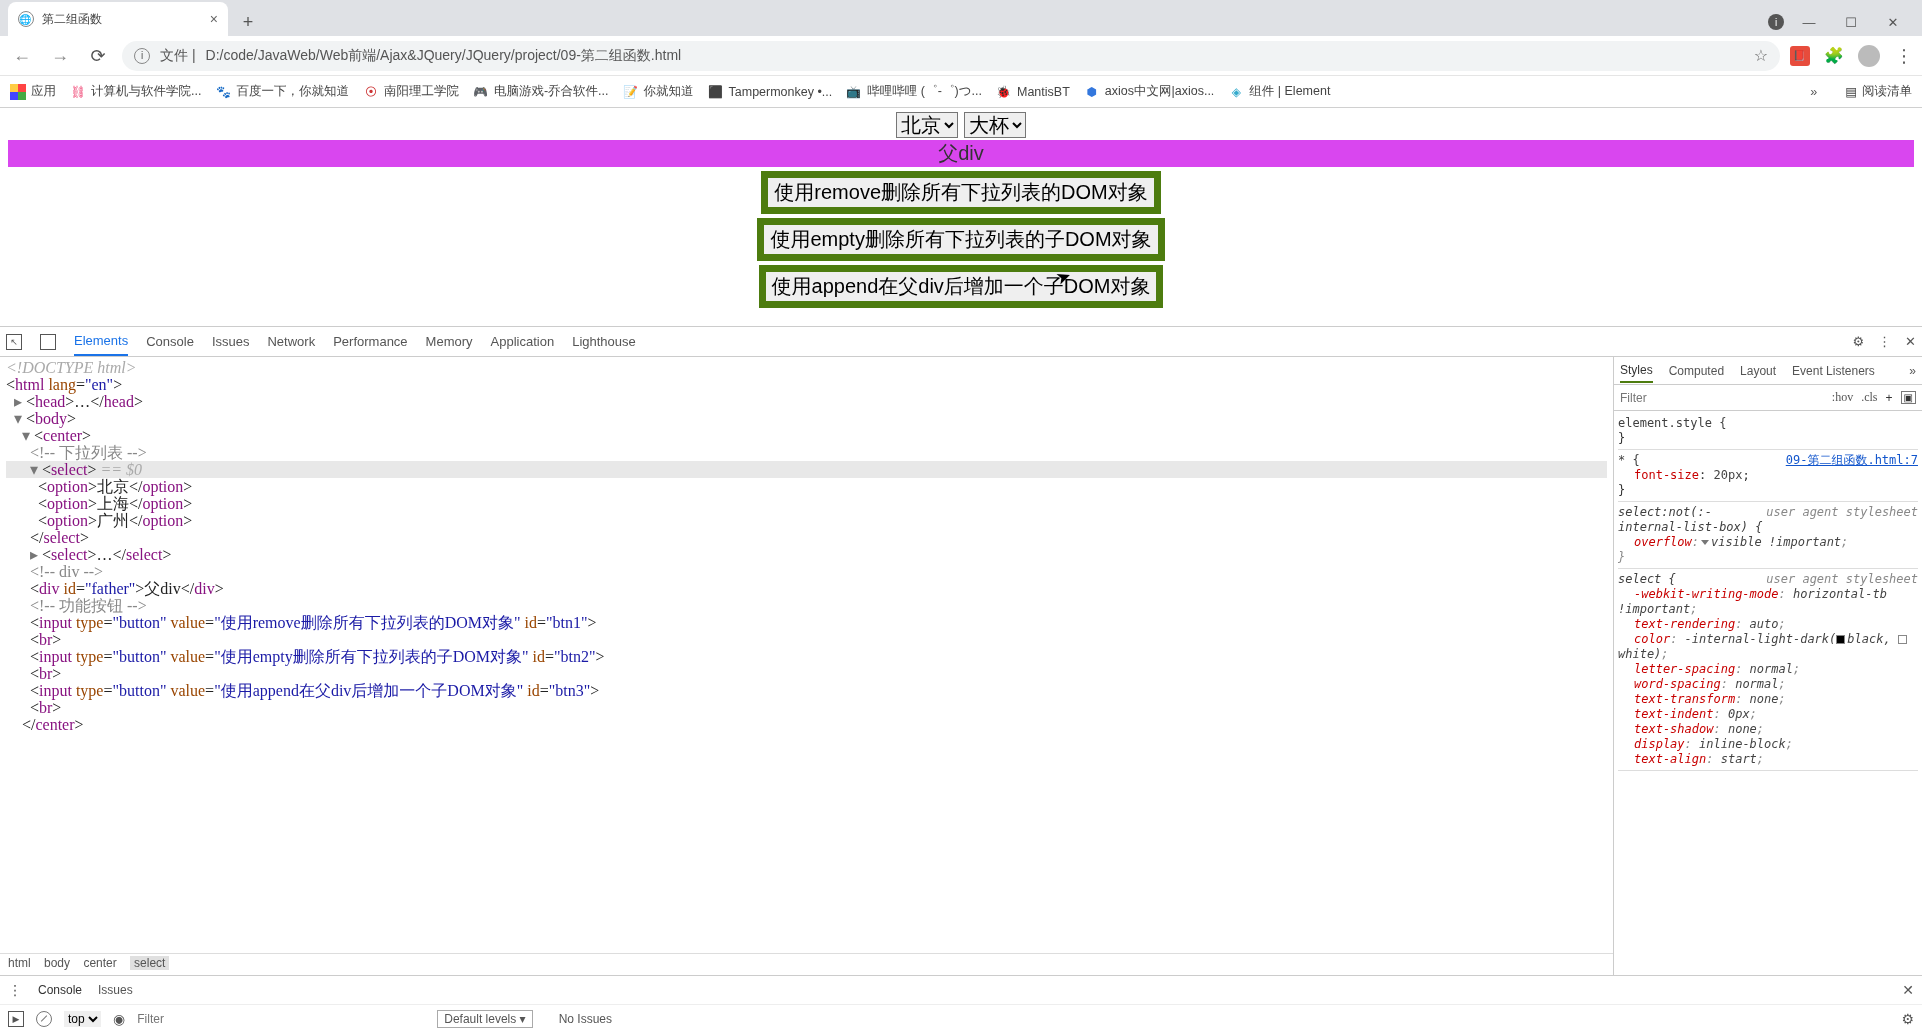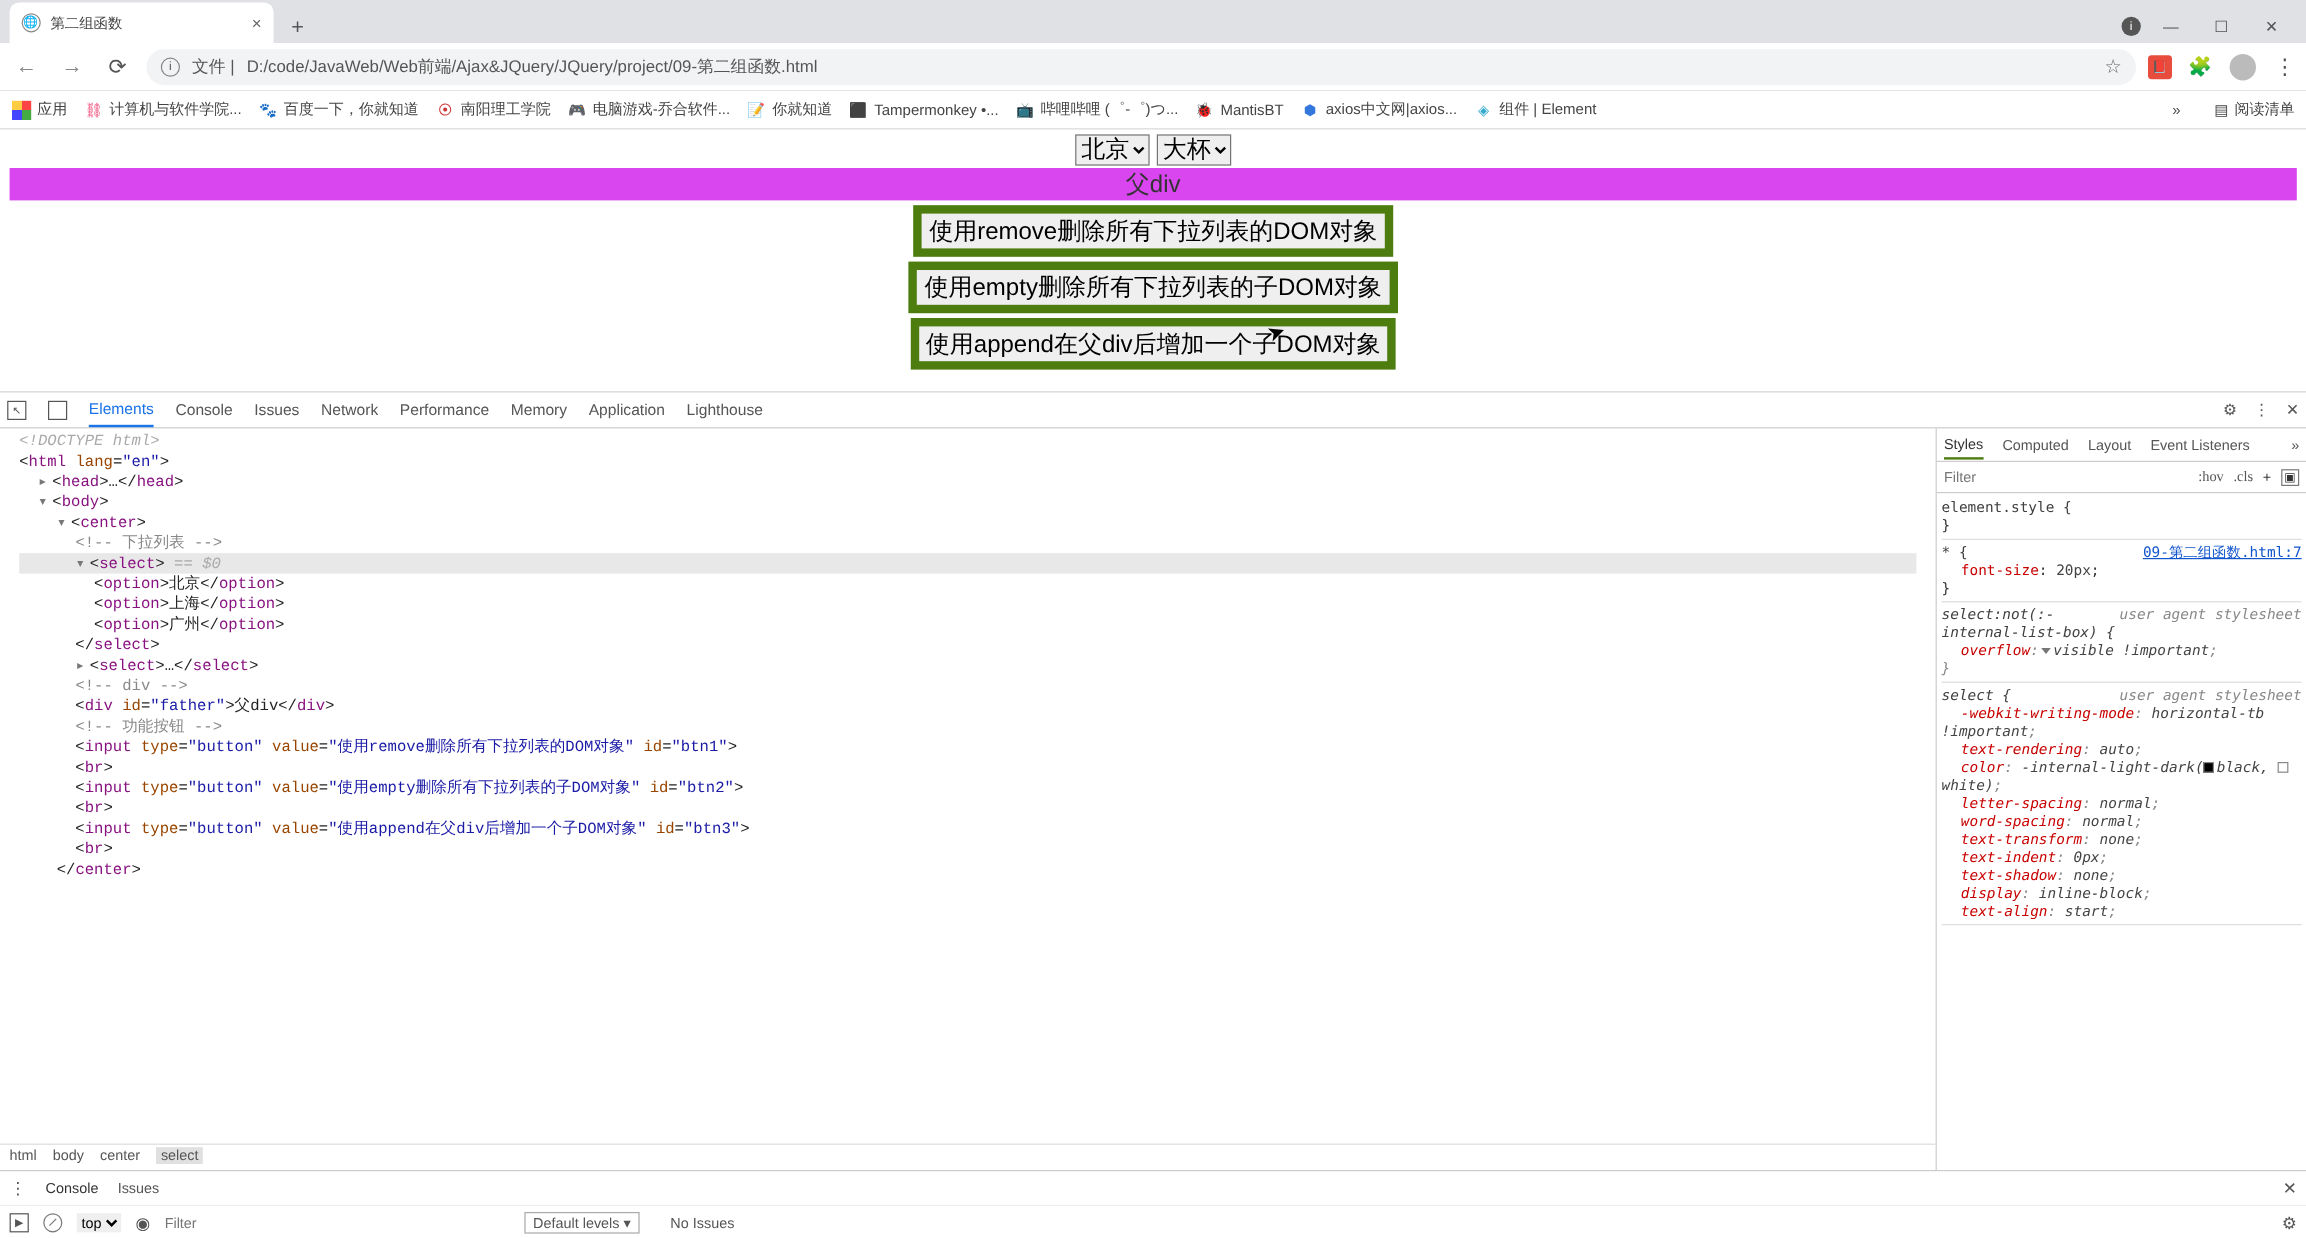--- a/index.html
+++ b/index.html
@@ -43,21 +43,21 @@
     
     .devtools { flex:1; display:flex; flex-direction:column; border-top:1px solid #ccc; background:#fff; min-height:0;}
     .dt-tabs { height: 30px; border-bottom:1px solid #ccc; display:flex; align-items:center; padding:0 6px; gap:18px; font-size:13px; color:#555;}
     .dt-tabs .picker { width:16px; height:16px; border:1px solid #555; display:flex; align-items:center; justify-content:center; font-size:9px;}
     .dt-tabs .device { width:16px; height:16px; border:1px solid #555;}
     .dt-tabs .tabitem { padding:6px 0; }
     .dt-tabs .tabitem.active { color:#1a73e8; border-bottom:2px solid #1a73e8;}
     .dt-tabs .right { margin-left:auto; display:flex; gap:14px; align-items:center; color:#555;}
     .dt-body { flex:1; display:flex; min-height:0;}
     .elements-panel { flex:1; display:flex; flex-direction:column; min-width:0; border-right:1px solid #ccc;}
-    .dom-tree { flex:1; overflow:auto; font-family: Liberation Mono, monospace; font-size:13px; line-height:17px; padding:2px 16px; color:#222;}
+    .dom-tree { flex:1; overflow:auto; font-family: Liberation Serif, serif; font-size:16px; line-height:17px; padding:2px 6px; color:#222;}
     .dom-tree .tag { color:#881280;}
     .dom-tree .attr-name { color:#994500;}
     .dom-tree .attr-val { color:#1a1aa6;}
     .dom-tree .comment { color:#888;}
     .dom-tree .faded { color:#aaa; font-style:italic;}
     .dom-tree .row { white-space:pre;}
     .dom-tree .sel { background:#e8e8e8;}
     .dom-tree .arrow { color:#777; display:inline-block; width:12px;}
     .breadcrumbs { height:22px; border-top:1px solid #ddd; padding:2px 8px; font-size:12px; color:#555;}
     .breadcrumbs span { margin-right:10px;}

